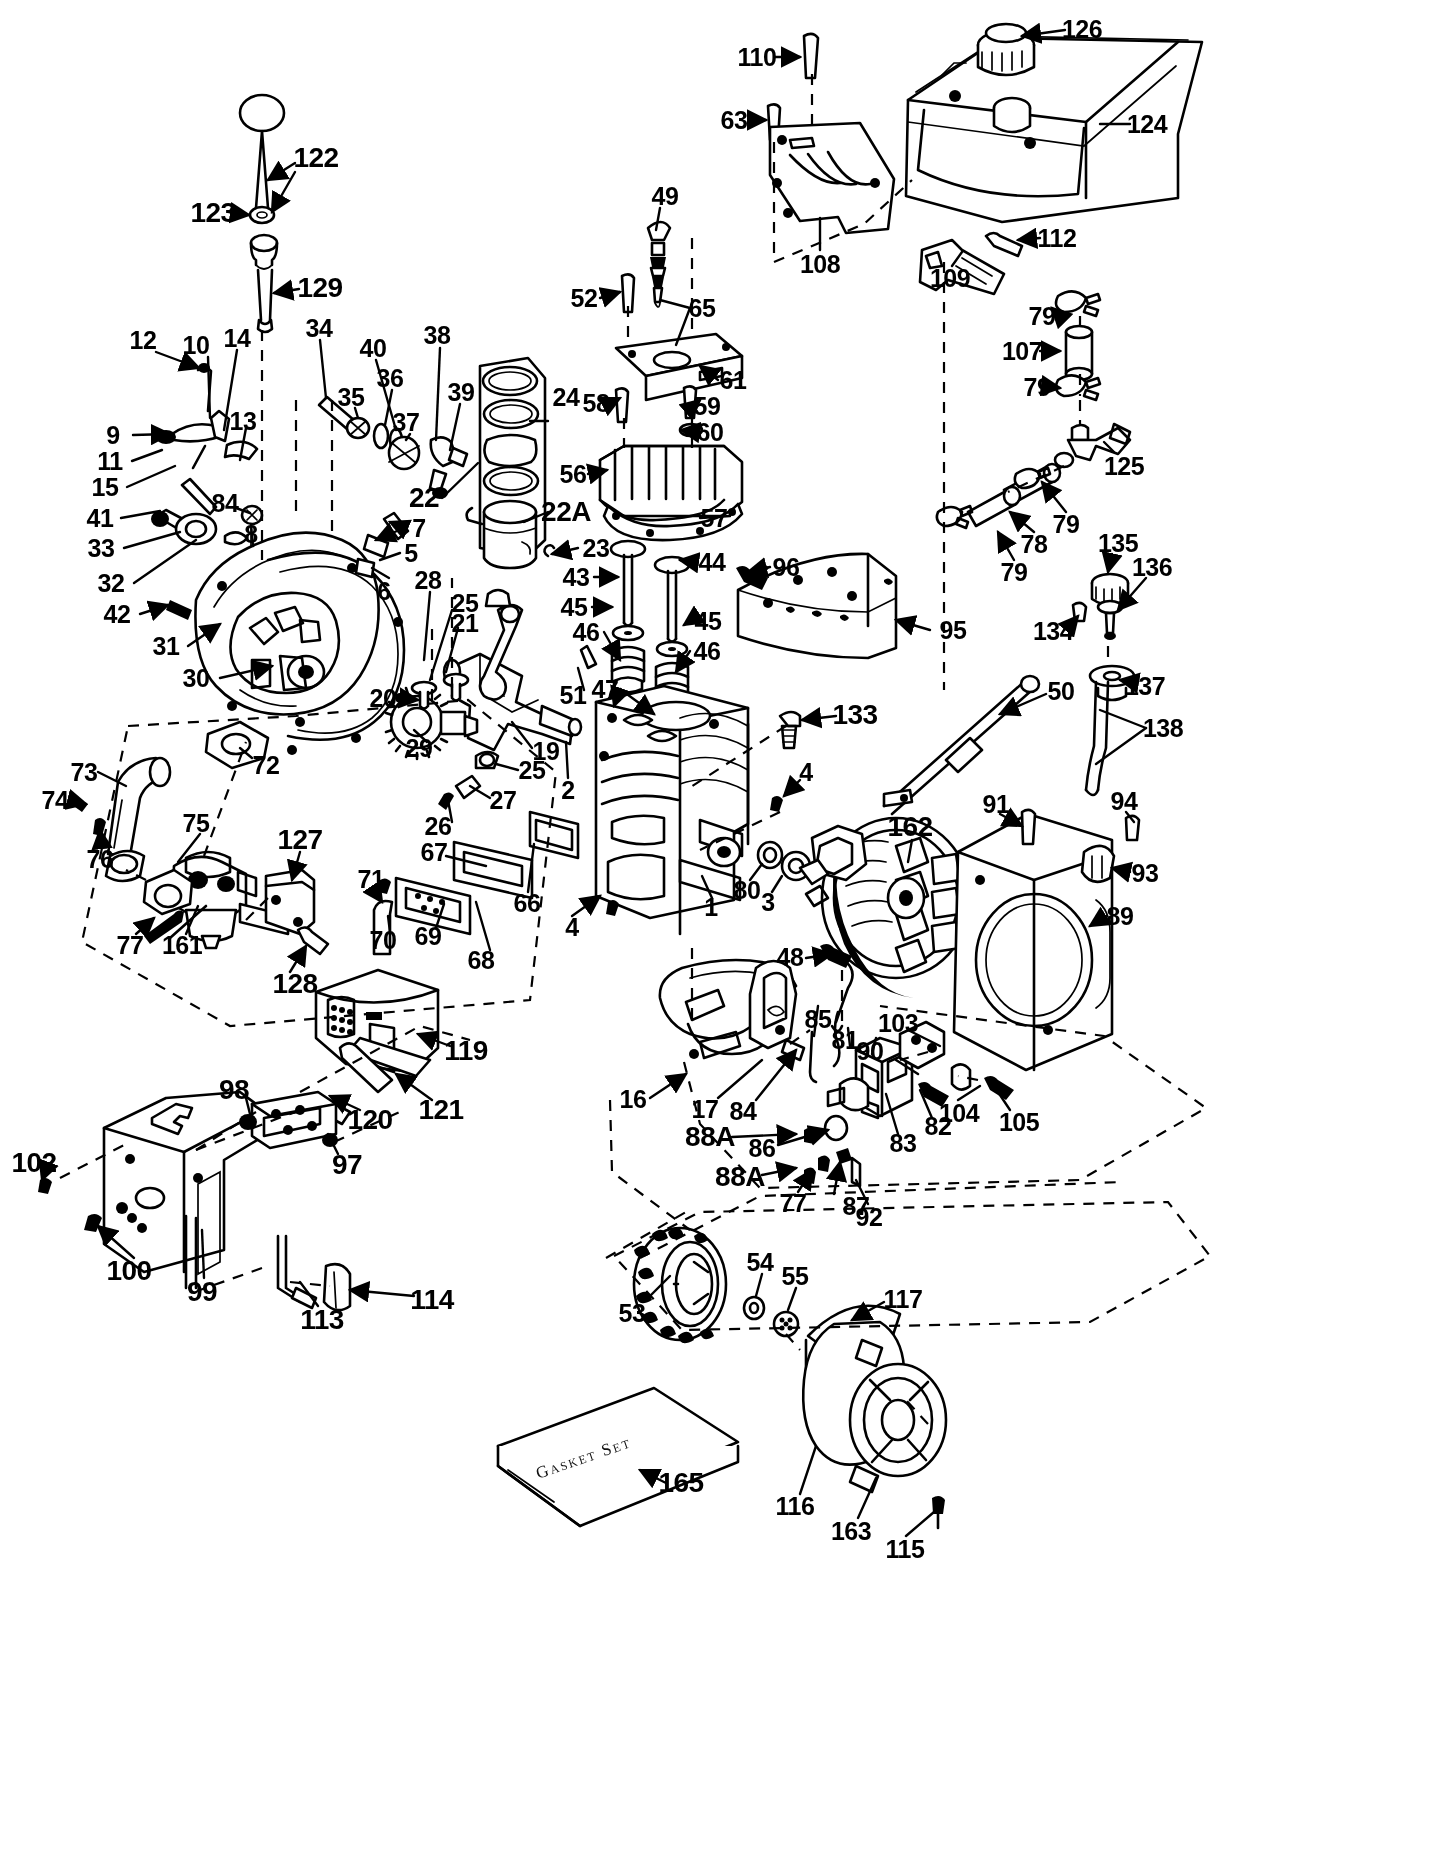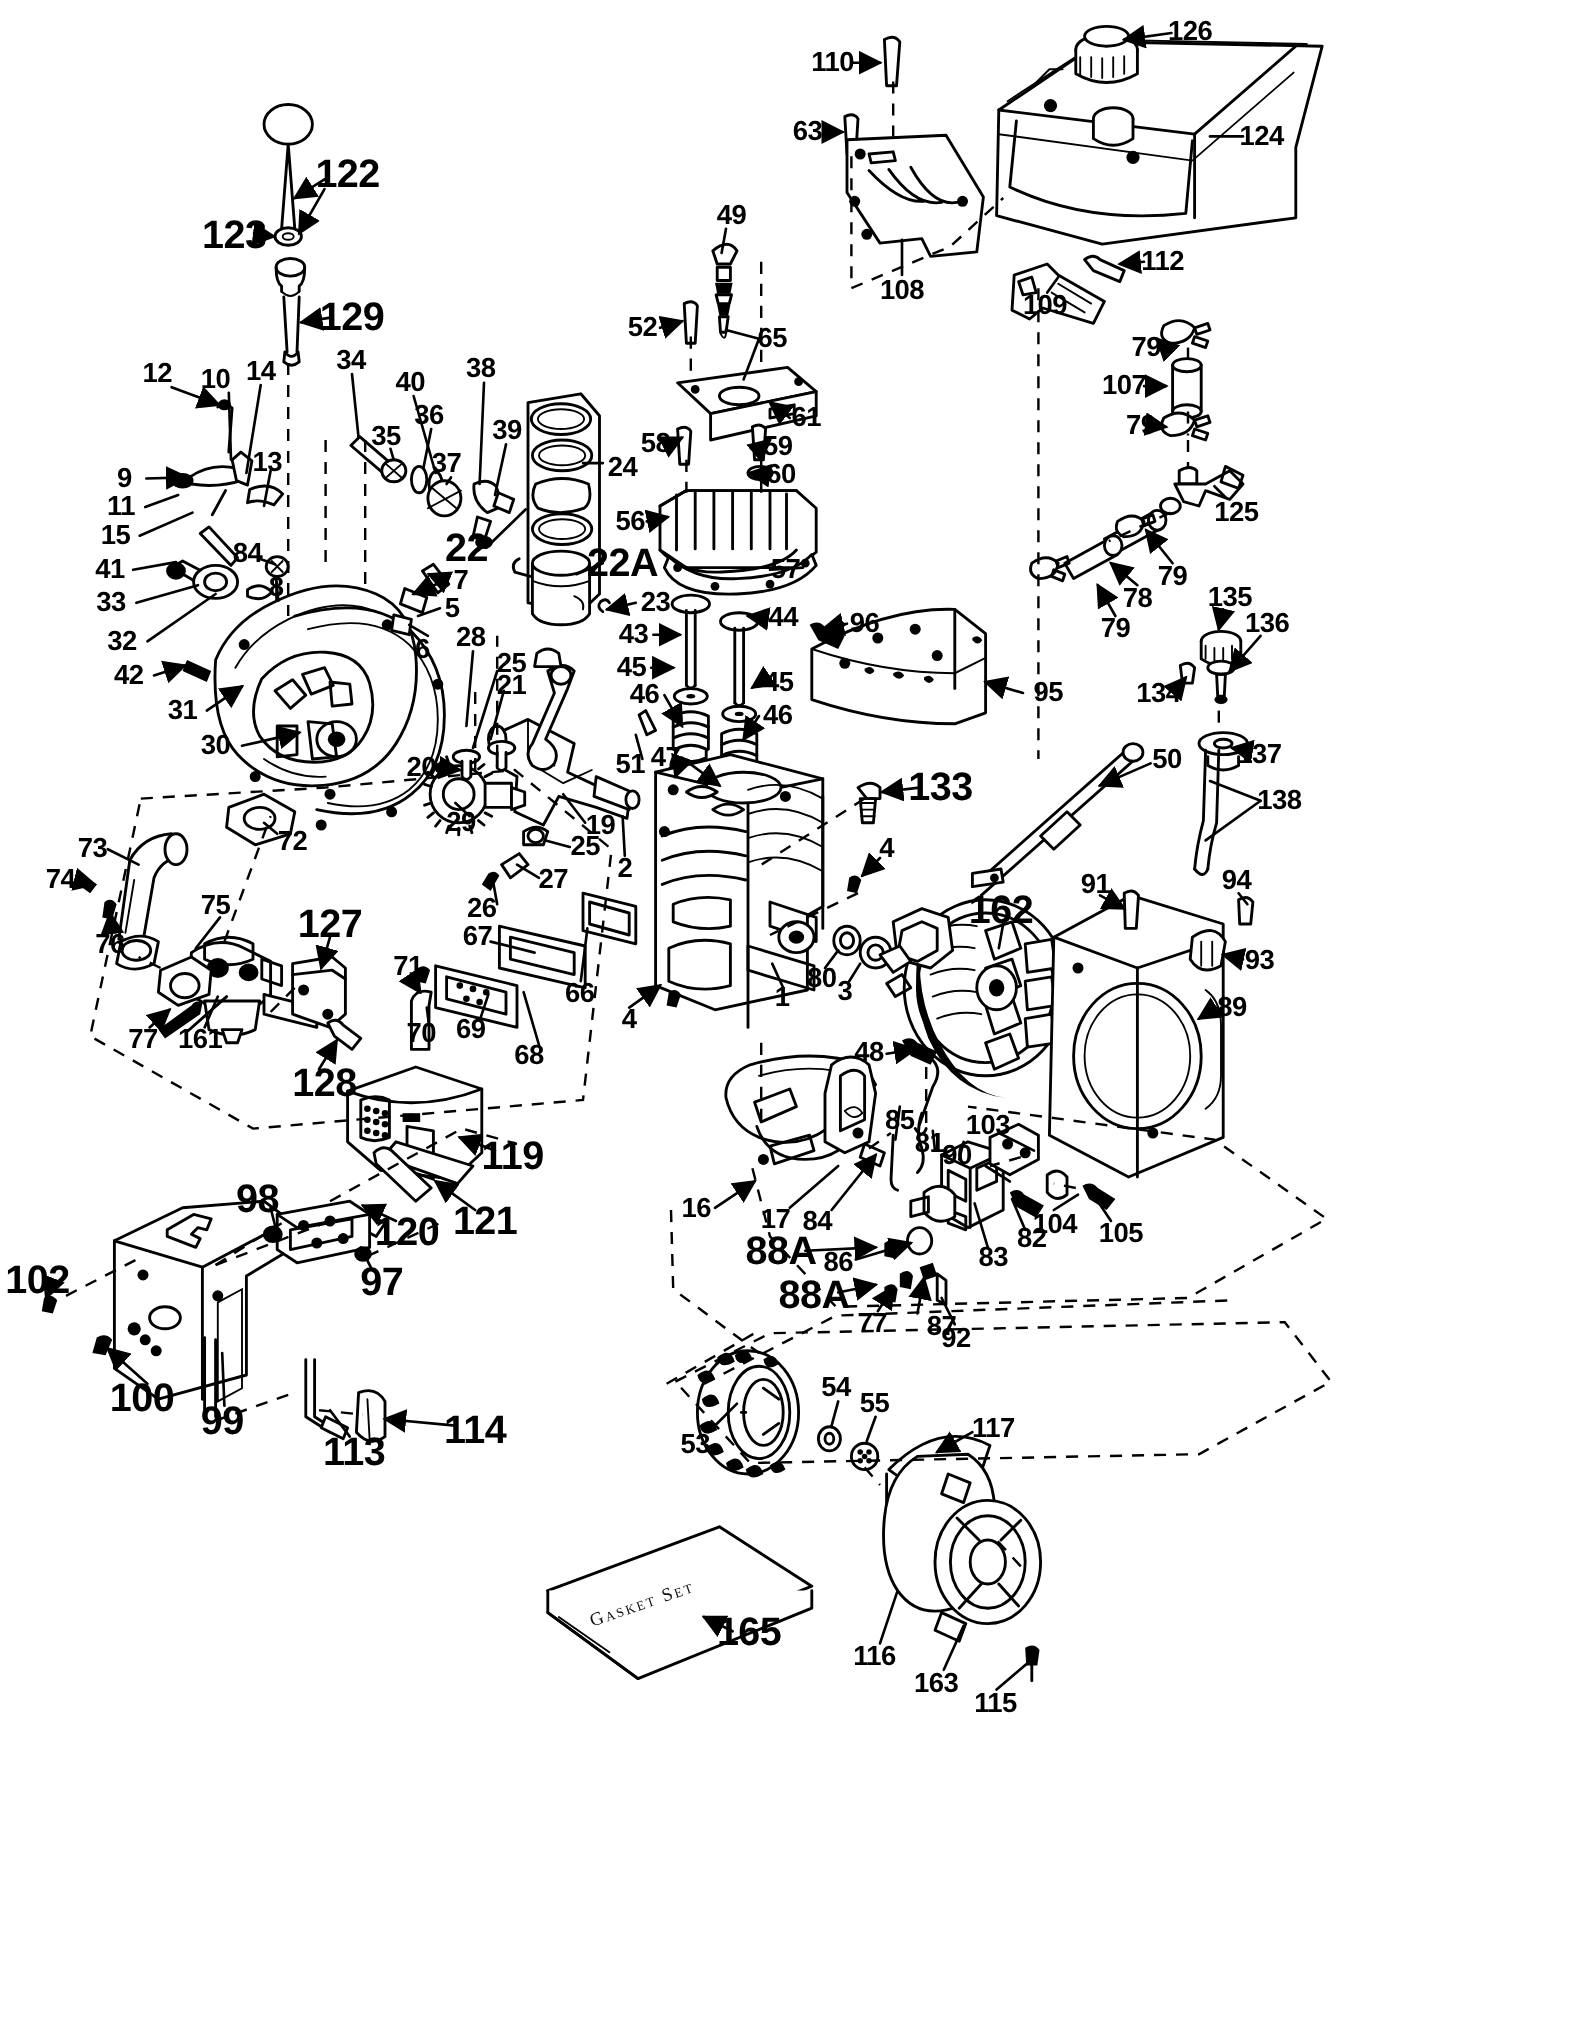--- a/index.html
+++ b/index.html
@@ -17,21 +17,21 @@
     font-family:"Liberation Sans",sans-serif;
     font-weight:bold;
     color:#000;
     font-size:25px;
     line-height:1;
     letter-spacing:-0.5px;
     white-space:nowrap;
     transform:translate(-50%,-50%);
     user-select:none;
   }
-  .callout.lg{font-size:36px;}
+  .callout.lg{font-size:28px;}
   .gasket-label{
     position:absolute;
     font-family:"Liberation Serif",serif;
     font-size:17px;
     font-variant:small-caps;
     letter-spacing:2px;
     color:#111;
     transform:rotate(-19deg);
     white-space:nowrap;
   }
@@ -901,21 +901,21 @@
       <div class="callout" style="left: 110px; top: 461px;">11</div>
       <div class="callout" style="left: 105px; top: 487px;">15</div>
       <div class="callout" style="left: 225px; top: 503px;">84</div>
       <div class="callout" style="left: 100px; top: 518px;">41</div>
       <div class="callout" style="left: 101px; top: 548px;">33</div>
       <div class="callout" style="left: 251px; top: 534px;">8</div>
       <div class="callout" style="left: 111px; top: 583px;">32</div>
       <div class="callout" style="left: 117px; top: 614px;">42</div>
       <div class="callout" style="left: 166px; top: 646px;">31</div>
       <div class="callout" style="left: 196px; top: 678px;">30</div>
-      <div class="callout" style="left: 566px; top: 425px;">24</div>
+      <div class="callout" style="left: 566px; top: 397px;">24</div>
       <div class="callout lg" style="left: 424px; top: 498px;">22</div>
       <div class="callout lg" style="left: 566px; top: 512px;">22A</div>
       <div class="callout" style="left: 419px; top: 528px;">7</div>
       <div class="callout" style="left: 411px; top: 553px;">5</div>
       <div class="callout" style="left: 384px; top: 591px;">6</div>
       <div class="callout" style="left: 428px; top: 580px;">28</div>
       <div class="callout" style="left: 465px; top: 603px;">25</div>
       <div class="callout" style="left: 465px; top: 623px;">21</div>
       <div class="callout" style="left: 383px; top: 698px;">20</div>
       <div class="callout" style="left: 419px; top: 748px;">29</div>

